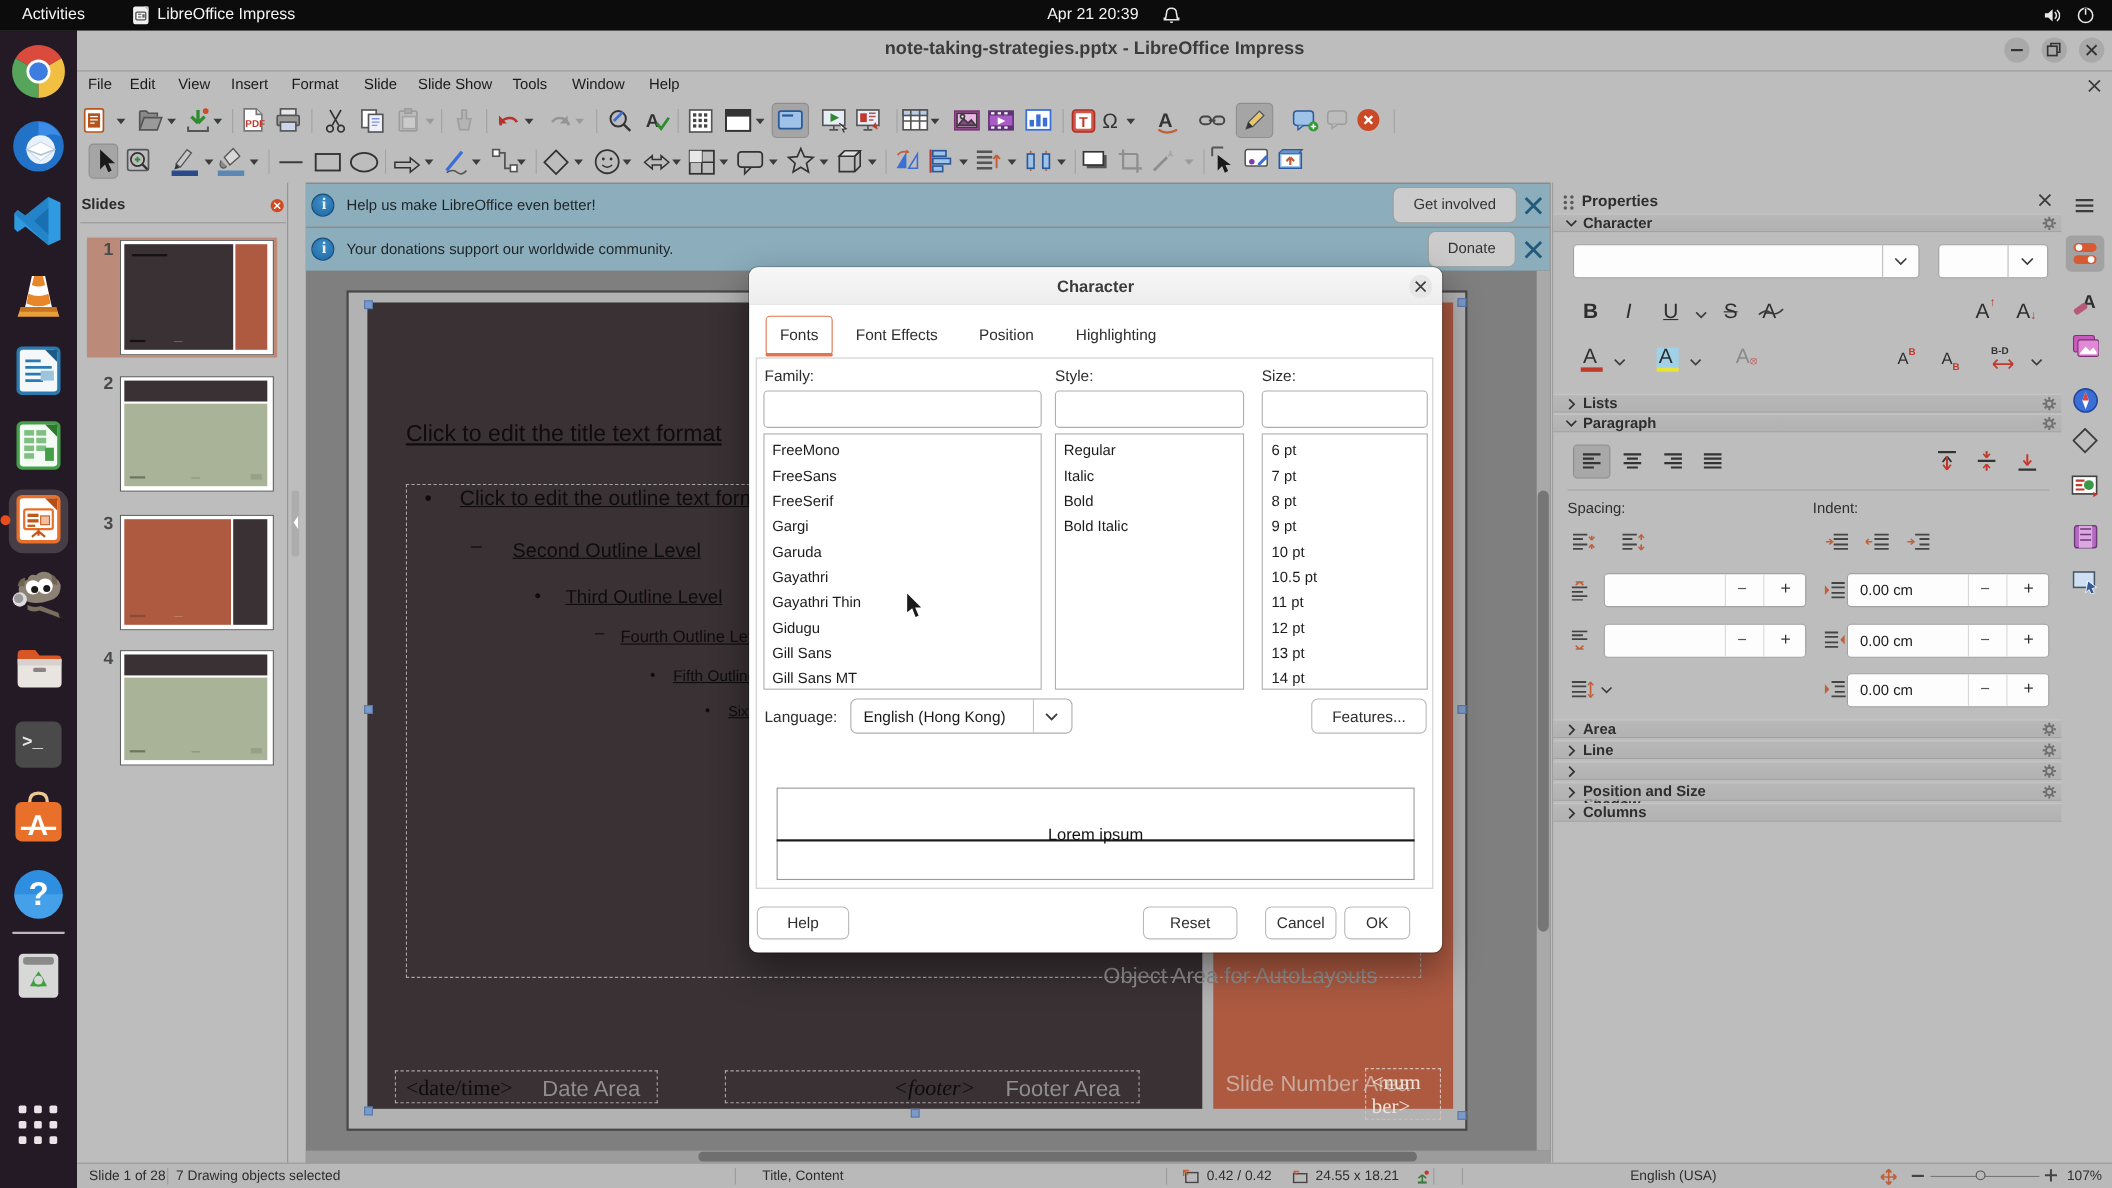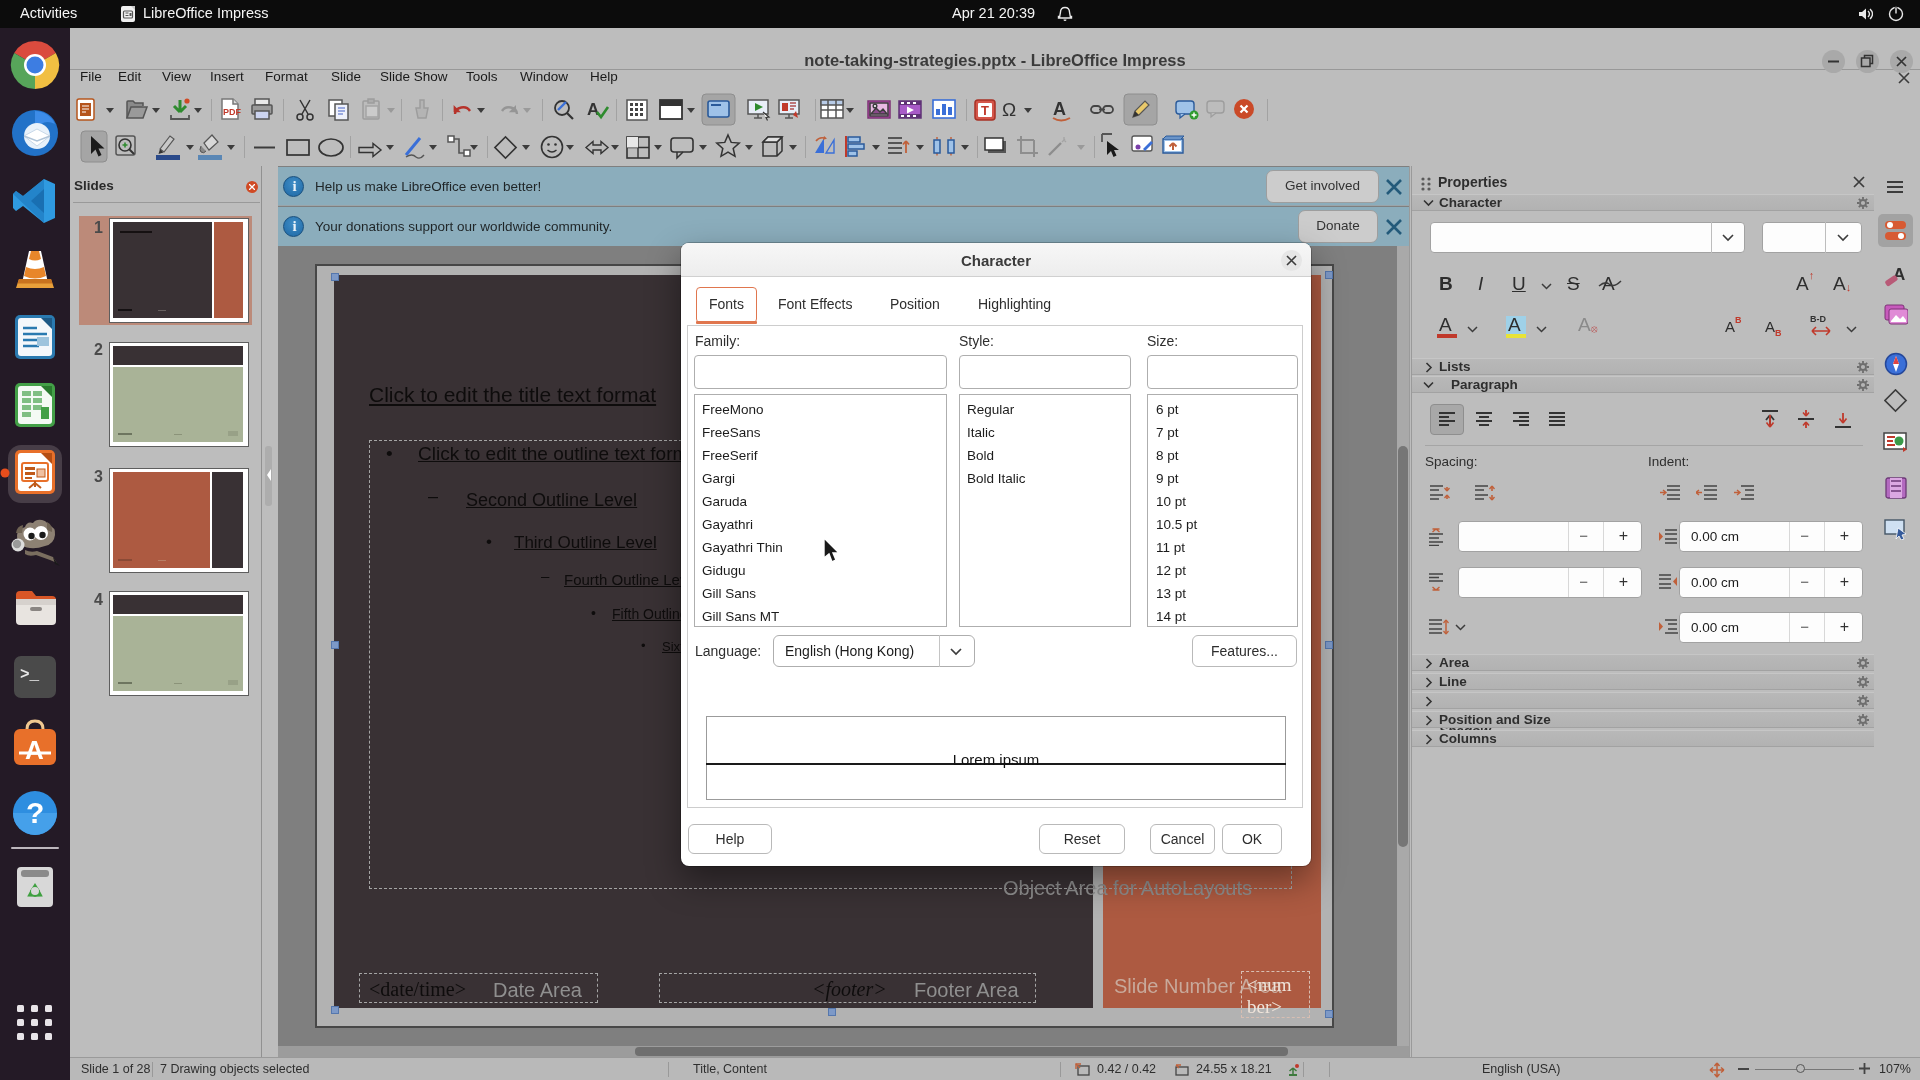--- a/index.html
+++ b/index.html
@@ -10,21 +10,21 @@
 
 #topbar { position:absolute; left:0; top:0; width:1920px; height:28px; background:#0c0c0c;
   color:#f5f5f5; font-size:14.5px; }
 #topbar .t { position:absolute; top:5px; }
 
 
 #dock { position:absolute; left:0; top:28px; width:70px; height:1052px; background:#241a26; }
 
 
 #win { position:absolute; left:70px; top:28px; width:1850px; height:1052px; background:#bdbdbd; }
-#titlebar { position:absolute; left:0; top:16px; width:1850px; height:26px; background:#bdbdbd; border-bottom:1px solid #989898;}
+#titlebar { position:absolute; left:0; top:0; width:1850px; height:37px; background:#bdbdbd; border-bottom:1px solid #989898;}
 #titlebar .title { position:absolute; top:7px; width:100%; text-align:center; font-weight:bold; font-size:16.5px; color:#3b3b3b;}
 .wbtn { position:absolute; top:6px; width:23px; height:23px; border-radius:50%; background:#a9a9a9; }
 #menubar { position:absolute; left:0; top:36px; width:1850px; height:27px; font-size:13.5px; color:#1a1a1a; }
 #menubar span { position:absolute; top:5px; }
 #toolbar1 { position:absolute; left:0; top:63px; width:1850px; height:38px; border-bottom:0; }
 #toolbar2 { position:absolute; left:0; top:101px; width:1850px; height:37px; }
 
 
 #slidespanel { position:absolute; left:0; top:138px; width:192px; height:891px; background:#bdbdbd; border-right:1px solid #919191;}
 
@@ -853,21 +853,21 @@
         <g stroke="#6e6e6e" stroke-width="1.8">
           <path d="M7 1 v2.2 M7 13 v-2.2 M1 7 h2.2 M13 7 h-2.2 M2.8 2.8 l1.6 1.6 M11.2 11.2 l-1.6 -1.6 M11.2 2.8 l-1.6 1.6 M2.8 11.2 l1.6 -1.6"></path>
           <circle cx="7" cy="7" r="3" fill="none"></circle>
         </g>
       </svg>
 
     <div class="band" style="left:0;top:210px;width:463px;height:17px;"></div>
     <svg class="abs" style="left:11px;top:215px;" width="11" height="8">
         <path d="M1 1.5 L5.5 6 L10 1.5" stroke="#333" stroke-width="1.6" fill="none"></path>
       </svg>
-    <div class="abs" style="left:27px;top:211px;font-weight:bold;margin-left:12px;">Paragraph</div>
+    <div class="abs" style="left:27px;top:211px;font-weight:bold;">Paragraph</div>
     <svg class="gear" style="left:444px;top:212px;" width="14" height="14" viewBox="0 0 14 14">
         <g stroke="#6e6e6e" stroke-width="1.8">
           <path d="M7 1 v2.2 M7 13 v-2.2 M1 7 h2.2 M13 7 h-2.2 M2.8 2.8 l1.6 1.6 M11.2 11.2 l-1.6 -1.6 M11.2 2.8 l-1.6 1.6 M2.8 11.2 l1.6 -1.6"></path>
           <circle cx="7" cy="7" r="3" fill="none"></circle>
         </g>
       </svg>
 
     <div class="abs" style="left:18px;top:238px;width:34px;height:31px;background:#a8a8a8;border:1px solid #8e8e8e;border-radius:4px;"></div>
     <svg class="abs" style="left:26px;top:245px;" width="18" height="16">
         <g stroke="#333" stroke-width="2">

